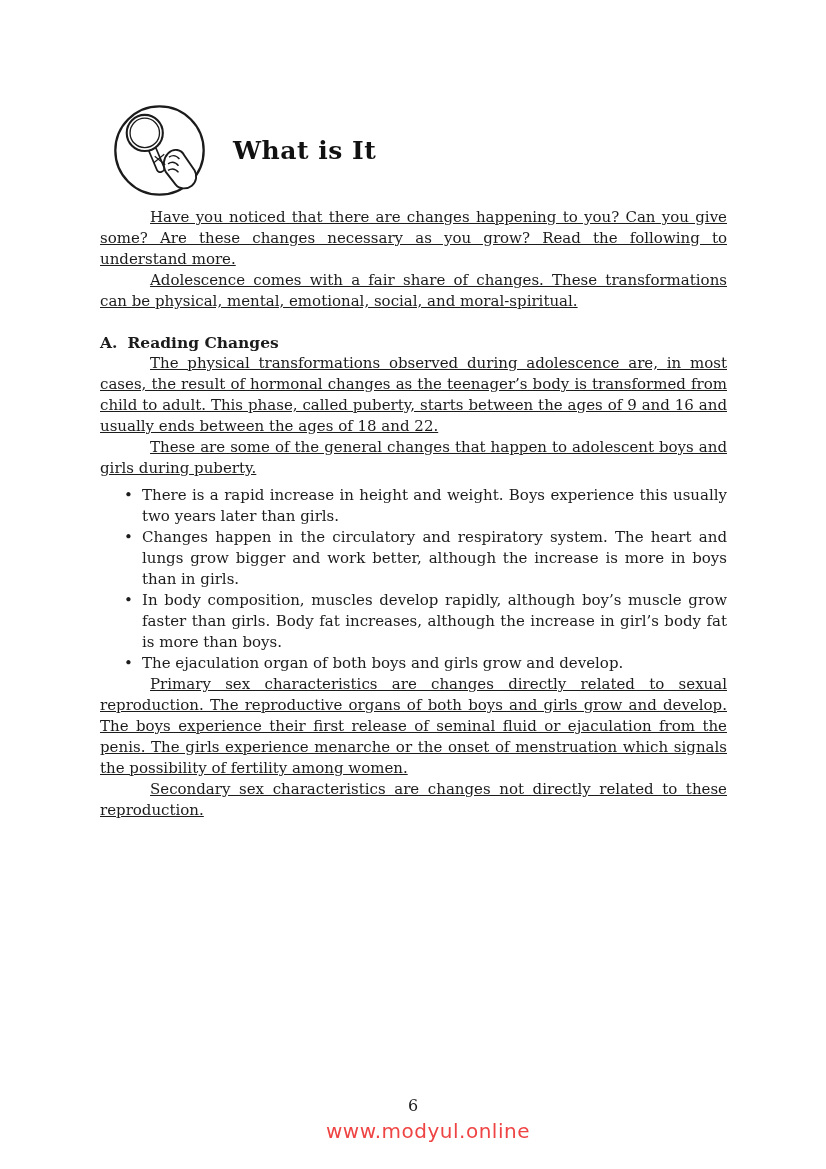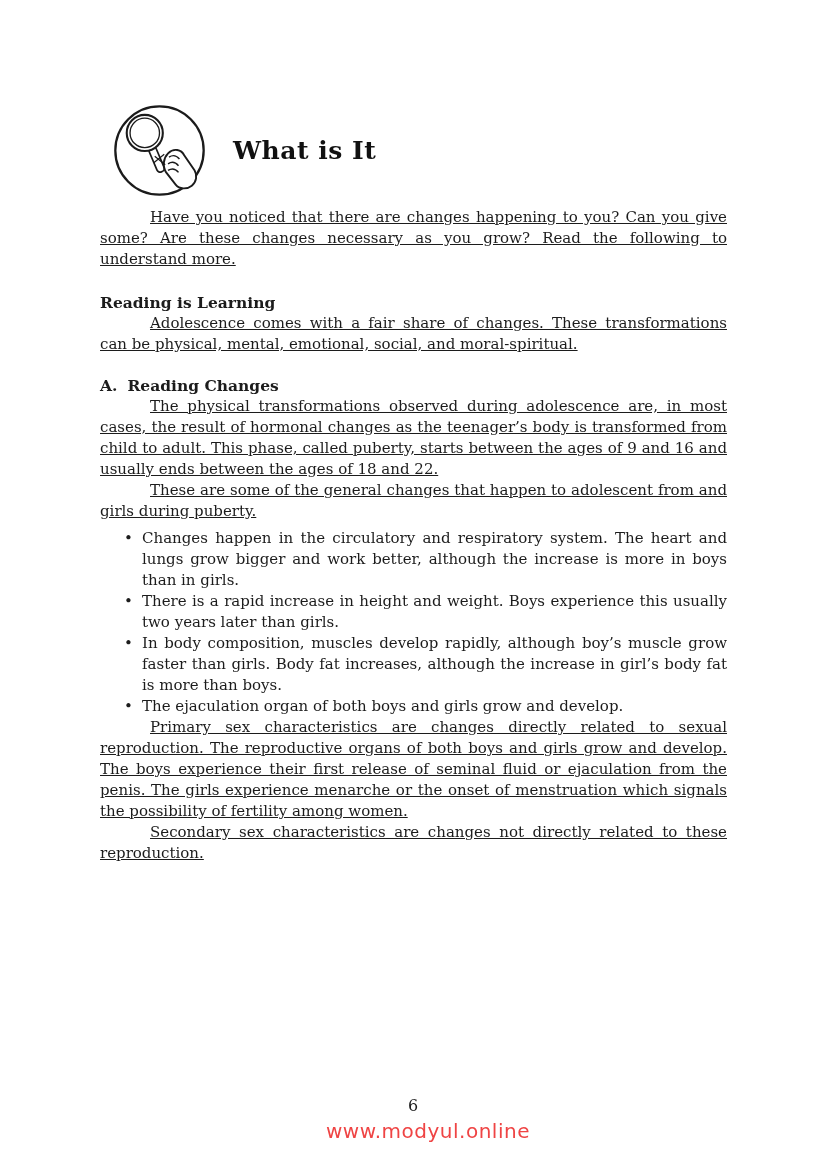--- a/index.html
+++ b/index.html
@@ -117,36 +117,35 @@
         <path class="stroke" d="M 60,57 q 6,-4 11,2 M 59,64 q 6,-4 11,2 M 59,71 q 6,-4 11,2" stroke-width="1.5"></path>
         <path class="stroke" d="M 45,56 L 56,65 M 44,63 L 55,54" stroke-width="1.3"></path>
       </svg>
     </div>
     <div class="page-title">What is It</div>
   </div>
 
   <div class="body-text">
     <p>Have you noticed that there are changes happening to you? Can you give some? Are these changes necessary as you grow? Read the following to understand more.</p>
 
-    <div class="heading h-reading">Reading is Learning</div>
 
     <p class="p-reading">Adolescence comes with a fair share of changes. These transformations can be physical, mental, emotional, social, and moral-spiritual.</p>
 
     <div class="heading h-physical">
       <span class="h-label">A.</span>
       <span>Reading Changes</span>
     </div>
 
     <p class="p-physical1">The physical transformations observed during adolescence are, in most cases, the result of hormonal changes as the teenager’s body is transformed from child to adult. This phase, called puberty, starts between the ages of 9 and 16 and usually ends between the ages of 18 and 22.</p>
 
-    <p class="p-physical2">These are some of the general changes that happen to adolescent from and girls during puberty.</p>
+    <p class="p-physical2">These are some of the general changes that happen to adolescent boys and girls during puberty.</p>
 
     <ul class="bullets">
+      <li>There is a rapid increase in height and weight. Boys experience this usually two years later than girls.</li>
       <li>Changes happen in the circulatory and respiratory system. The heart and lungs grow bigger and work better, although the increase is more in boys than in girls.</li>
-      <li>There is a rapid increase in height and weight. Boys experience this usually two years later than girls.</li>
       <li>In body composition, muscles develop rapidly, although boy’s muscle grow faster than girls. Body fat increases, although the increase in girl’s body fat is more than boys.</li>
       <li>The ejaculation organ of both boys and girls grow and develop.</li>
     </ul>
 
     <p class="p-primary">Primary sex characteristics are changes directly related to sexual reproduction. The reproductive organs of both boys and girls grow and develop. The boys experience their first release of seminal fluid or ejaculation from the penis. The girls experience menarche or the onset of menstruation which signals the possibility of fertility among women.</p>
 
     <p class="p-secondary">Secondary sex characteristics are changes not directly related to these reproduction.</p>
   </div>
 
   <div class="page-number">6</div>

